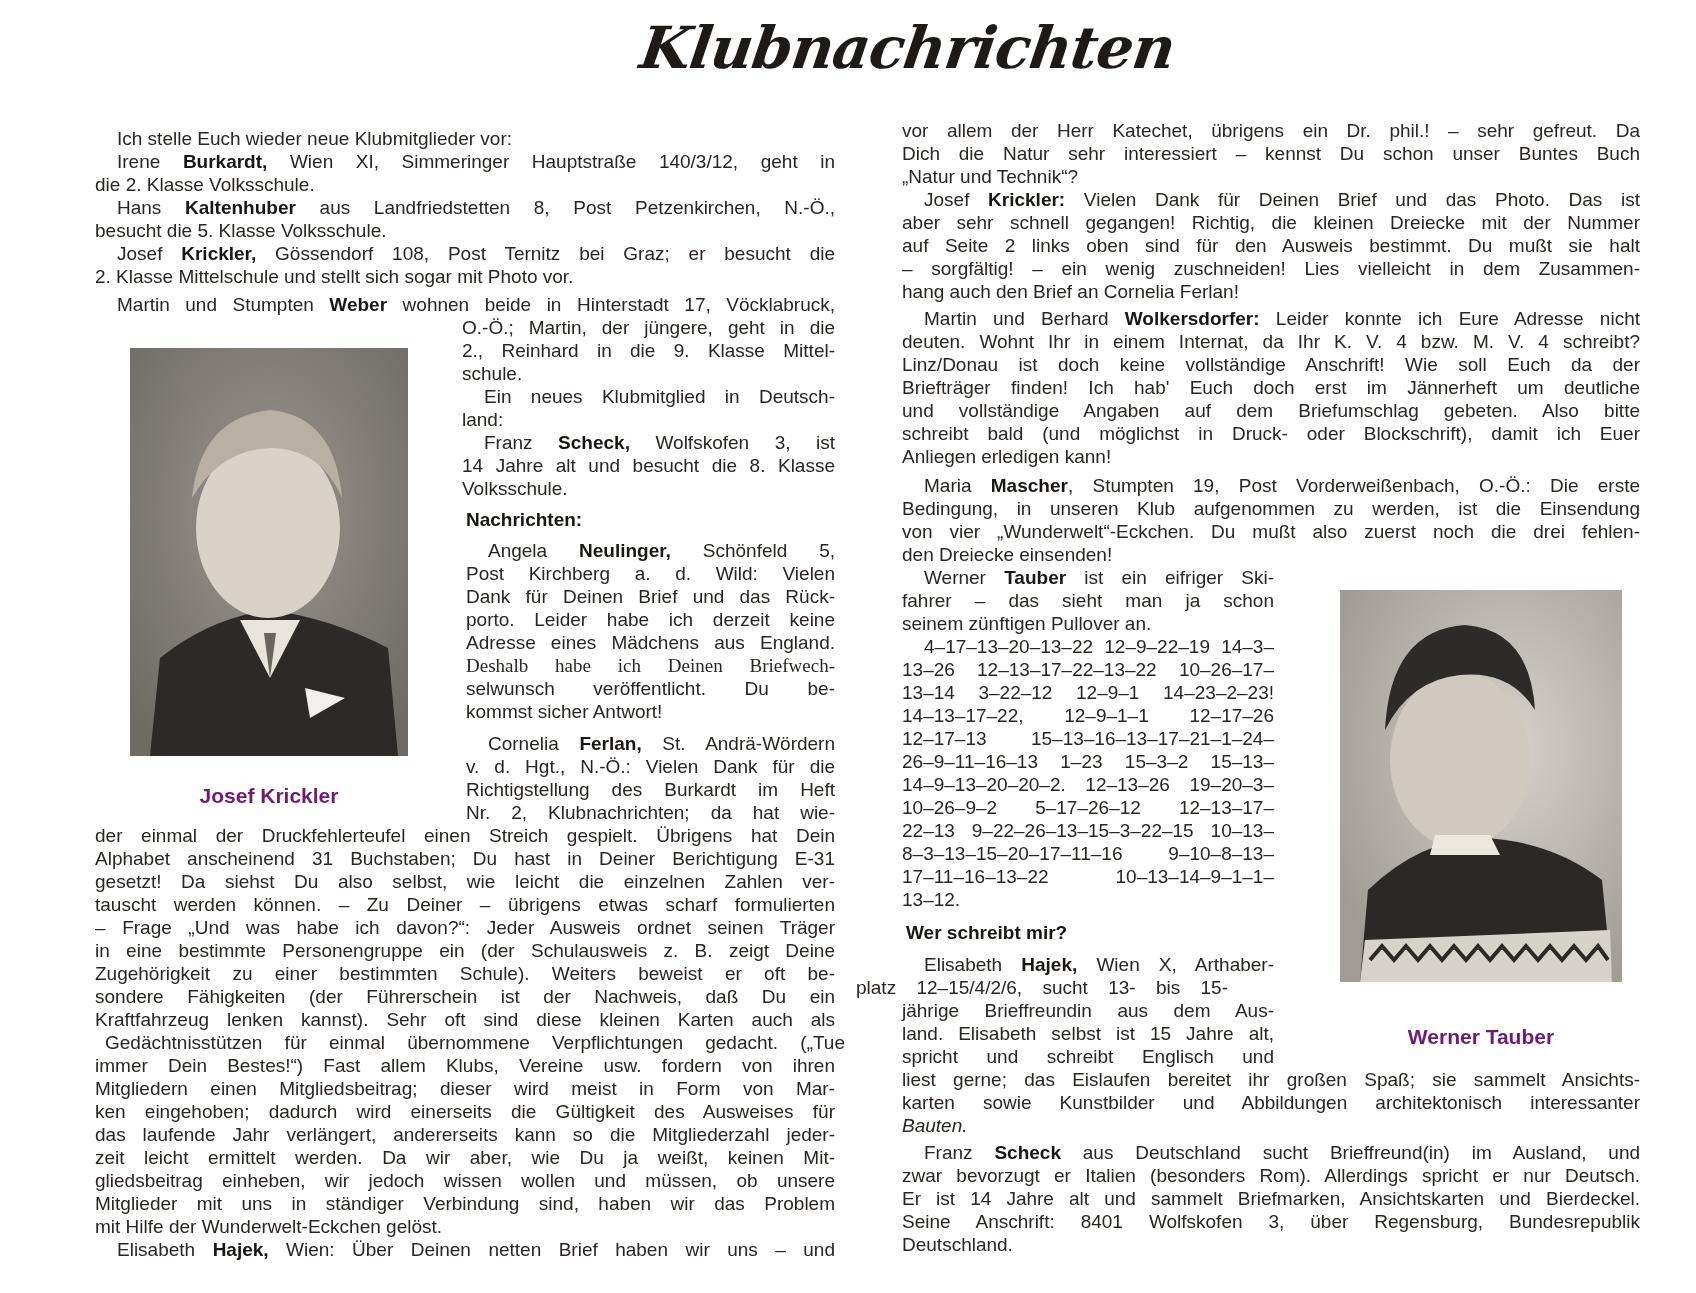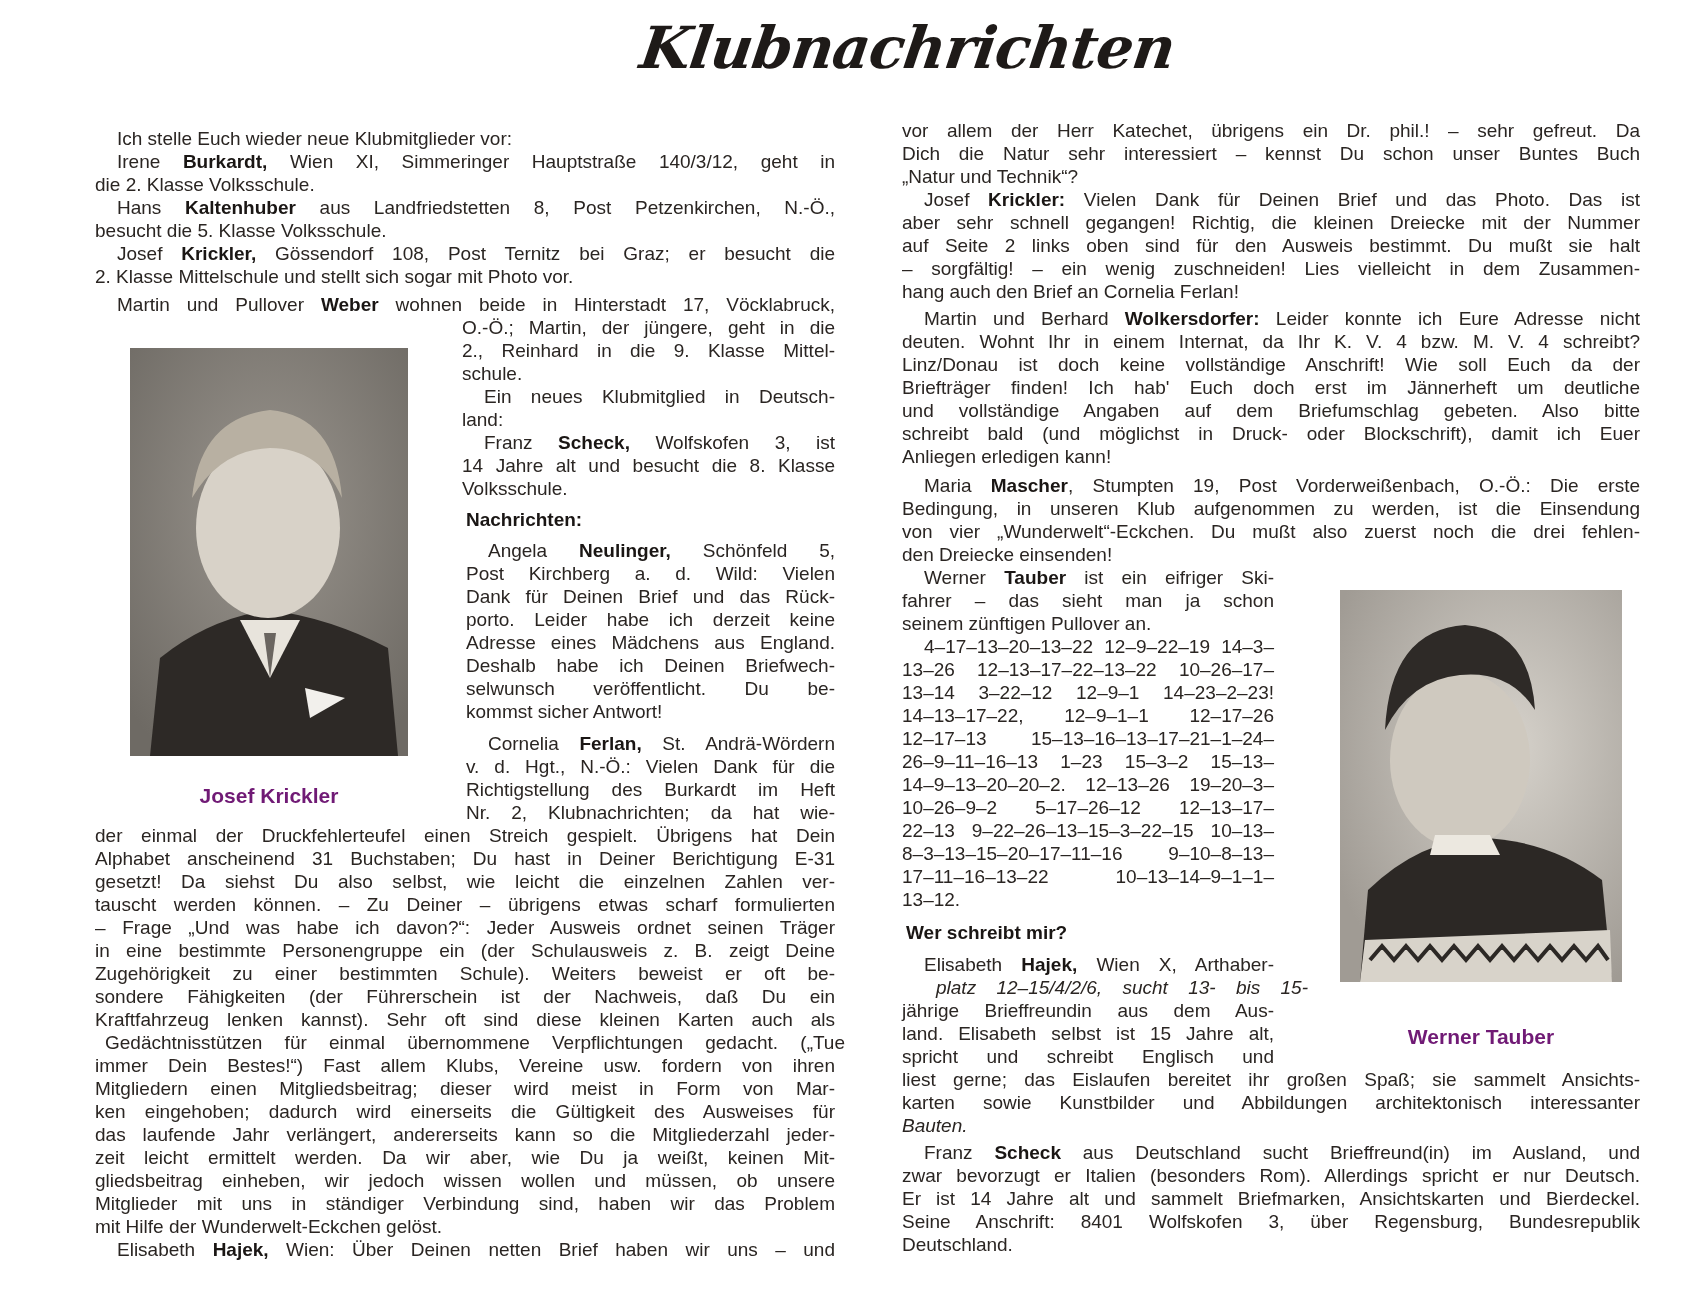--- a/index.html
+++ b/index.html
@@ -27,41 +27,41 @@
 
   <div class="line indent" style="left:95px;top:150px;width:740px;"><span>Irene</span> <b>Burkardt,</b> <span>Wien XI, Simmeringer Hauptstraße 140/3/12, geht in</span></div>
   <div class="line last" style="left:95px;top:173px;width:740px;">die 2. Klasse Volksschule.</div>
 
   <div class="line indent" style="left:95px;top:196px;width:740px;"><span>Hans</span> <b>Kaltenhuber</b> <span>aus Landfriedstetten 8, Post Petzenkirchen, N.-Ö.,</span></div>
   <div class="line last" style="left:95px;top:219px;width:740px;">besucht die 5. Klasse Volksschule.</div>
 
   <div class="line indent" style="left:95px;top:242px;width:740px;"><span>Josef</span> <b>Krickler,</b> <span>Gössendorf 108, Post Ternitz bei Graz; er besucht die</span></div>
   <div class="line last" style="left:95px;top:265px;width:740px;">2. Klasse Mittelschule und stellt sich sogar mit Photo vor.</div>
 
-  <div class="line indent" style="left:95px;top:293px;width:740px;"><span>Martin und Pullover</span> <b>Weber</b> <span>wohnen beide in Hinterstadt 17, Vöcklabruck,</span></div>
+  <div class="line indent" style="left:95px;top:293px;width:740px;"><span>Martin und Stumpten</span> <b>Weber</b> <span>wohnen beide in Hinterstadt 17, Vöcklabruck,</span></div>
   <div class="line" style="left:462px;top:316px;width:373px;">O.-Ö.; Martin, der jüngere, geht in die</div>
   <div class="line" style="left:462px;top:339px;width:373px;">2., Reinhard in die 9. Klasse Mittel-</div>
   <div class="line last" style="left:462px;top:362px;width:373px;">schule.</div>
 
   <div class="line indent" style="left:462px;top:385px;width:373px;">Ein neues Klubmitglied in Deutsch-</div>
   <div class="line last" style="left:462px;top:408px;width:373px;">land:</div>
 
   <div class="line indent" style="left:462px;top:431px;width:373px;"><span>Franz</span> <b>Scheck,</b> <span>Wolfskofen 3, ist</span></div>
   <div class="line" style="left:462px;top:454px;width:373px;">14 Jahre alt und besucht die 8. Klasse</div>
   <div class="line last" style="left:462px;top:477px;width:373px;">Volksschule.</div>
 
   <div class="head" style="left:466px;top:509px;">Nachrichten:</div>
 
   <div class="line indent" style="left:466px;top:539px;width:369px;"><span>Angela</span> <b>Neulinger,</b> <span>Schönfeld 5,</span></div>
   <div id="neulinger-lines">
       <div class="line" style="left: 466px; top: 562px; width: 369px;">Post Kirchberg a. d. Wild: Vielen</div>
       <div class="line" style="left: 466px; top: 585px; width: 369px;">Dank für Deinen Brief und das Rück-</div>
       <div class="line" style="left: 466px; top: 608px; width: 369px;">porto. Leider habe ich derzeit keine</div>
       <div class="line" style="left: 466px; top: 631px; width: 369px;">Adresse eines Mädchens aus England.</div>
-      <div class="line" style="left: 466px; top: 654px; width: 369px;">Deshalb habe ich Deinen Briefwech-</div>
+      <div class="line" style="left: 466px; top: 654px; width: 369px; font-family: Liberation Serif, serif;">Deshalb habe ich Deinen Briefwech-</div>
       <div class="line" style="left: 466px; top: 677px; width: 369px;">selwunsch veröffentlicht. Du be-</div>
       <div class="line last" style="left: 466px; top: 700px; width: 369px;">kommst sicher Antwort!</div>
     </div>
 
   <div class="line indent" style="left:466px;top:732px;width:369px;"><span>Cornelia</span> <b>Ferlan,</b> <span>St. Andrä-Wördern</span></div>
   <div id="ferlan-narrow">
       <div class="line" style="left: 466px; top: 755px; width: 369px;">v. d. Hgt., N.-Ö.: Vielen Dank für die</div>
       <div class="line" style="left: 466px; top: 778px; width: 369px;">Richtigstellung des Burkardt im Heft</div>
       <div class="line" style="left: 466px; top: 801px; width: 369px;">Nr. 2, Klubnachrichten; da hat wie-</div>
     </div>
@@ -155,21 +155,21 @@
       <div class="line" style="left: 902px; top: 819px; width: 372px;">22–13 9–22–26–13–15–3–22–15 10–13–</div>
       <div class="line" style="left: 902px; top: 842px; width: 372px;">8–3–13–15–20–17–11–16 9–10–8–13–</div>
       <div class="line" style="left: 902px; top: 865px; width: 372px;">17–11–16–13–22 10–13–14–9–1–1–</div>
       <div class="line last" style="left: 902px; top: 888px; width: 372px;">13–12.</div>
     </div>
 
   <div class="head" style="left:906px;top:922px;">Wer schreibt mir?</div>
 
   <div class="line indent" style="left:902px;top:953px;width:372px;"><span>Elisabeth</span> <b>Hajek,</b> <span>Wien X, Arthaber-</span></div>
   <div id="hajek2-narrow">
-      <div class="line" style="left: 936px; top: 976px; width: 372px; font-style: italic;">platz 12–15/4/2/6, sucht 13- bis 15-</div>
+      <div class="line" style="left: 856px; top: 976px; width: 372px;">platz 12–15/4/2/6, sucht 13- bis 15-</div>
       <div class="line" style="left: 902px; top: 999px; width: 372px;">jährige Brieffreundin aus dem Aus-</div>
       <div class="line" style="left: 902px; top: 1022px; width: 372px;">land. Elisabeth selbst ist 15 Jahre alt,</div>
       <div class="line" style="left: 902px; top: 1045px; width: 372px;">spricht und schreibt Englisch und</div>
     </div>
   <div id="hajek2-wide">
       <div class="line" style="left: 902px; top: 1068px; width: 738px;">liest gerne; das Eislaufen bereitet ihr großen Spaß; sie sammelt Ansichts-</div>
       <div class="line" style="left: 902px; top: 1091px; width: 738px;">karten sowie Kunstbilder und Abbildungen architektonisch interessanter</div>
       <div class="line last" style="left: 902px; top: 1114px; width: 738px; font-style: italic;">Bauten.</div>
     </div>
 

